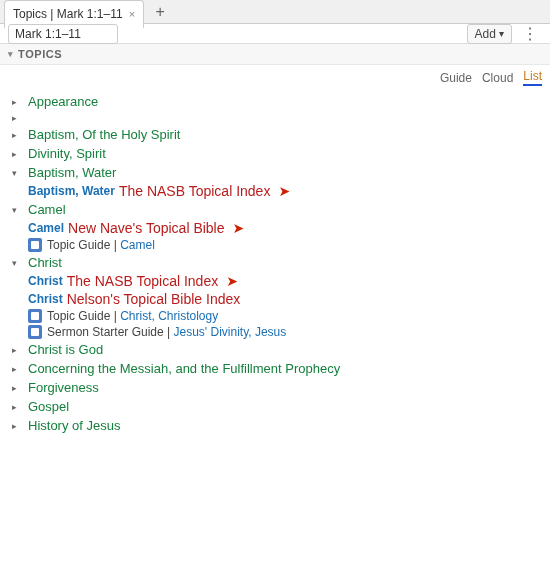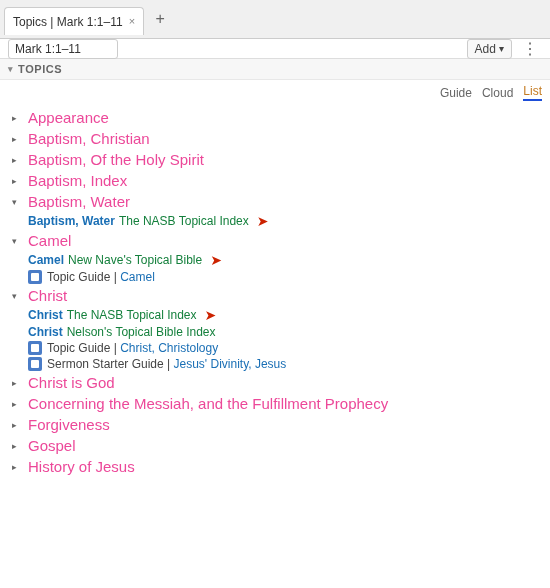--- a/index.html
+++ b/index.html
@@ -12,21 +12,21 @@
       min-height: 588px;
       overflow: hidden;
     }
 
     
     .tab-bar {
       display: flex;
       align-items: center;
       background: #f0f0f0;
       border-bottom: 1px solid #ccc;
-      height: 39px;
+      height: 24px;
       padding: 0 4px;
     }
     .tab {
       display: flex;
       align-items: center;
       background: #fff;
       border: 1px solid #ccc;
       border-bottom: none;
       border-radius: 4px 4px 0 0;
       padding: 0 8px;
@@ -144,22 +144,22 @@
       cursor: pointer;
       font-size: 13px;
     }
     .topic-arrow {
       font-size: 9px;
       color: #666;
       margin-right: 6px;
       width: 10px;
     }
     .topic-name {
-      color: #ec4899;
-      font-size: 15px;
+      color: #15803d;
+      font-size: 13px;
     }
     .topic-name.expanded { font-weight: 500; }
 
     
     .sub-items {
       padding-left: 28px;
     }
     .sub-item {
       display: flex;
       align-items: center;
@@ -167,22 +167,22 @@
       font-size: 12px;
       gap: 4px;
     }
     .sub-link {
       color: #1a6fb5;
       font-weight: 600;
       font-size: 12px;
       cursor: pointer;
     }
     .sub-text {
-      color: #15803d;
-      font-size: 12px;
+      color: #b91c1c;
+      font-size: 14px;
     }
     .red-arrow {
       display: inline-block;
       color: #cc2200;
       font-size: 14px;
       margin-left: 4px;
     }
 
     
     .guide-item {
@@ -260,33 +260,32 @@
   <div class="topic-list" id="topic-list">
       <div class="topic-group">
         <div class="topic-row">
           <span class="topic-arrow">▸</span>
           <span class="topic-name">Appearance</span>
         </div>
       </div>
       <div class="topic-group">
         <div class="topic-row">
           <span class="topic-arrow">▸</span>
-          <span class="topic-name">Baptism, Christian</span>
         </div>
       </div>
       <div class="topic-group">
         <div class="topic-row">
           <span class="topic-arrow">▸</span>
           <span class="topic-name">Baptism, Of the Holy Spirit</span>
         </div>
       </div>
       <div class="topic-group">
         <div class="topic-row">
           <span class="topic-arrow">▸</span>
-          <span class="topic-name">Baptism, Index</span>
+          <span class="topic-name">Divinity, Spirit</span>
         </div>
       </div>
       <div class="topic-group">
         <div class="topic-row">
           <span class="topic-arrow">▾</span>
           <span class="topic-name expanded">Baptism, Water</span>
         </div>
         <div class="sub-items">
           <div class="sub-item">
             <span class="sub-link">Baptism, Water</span>

